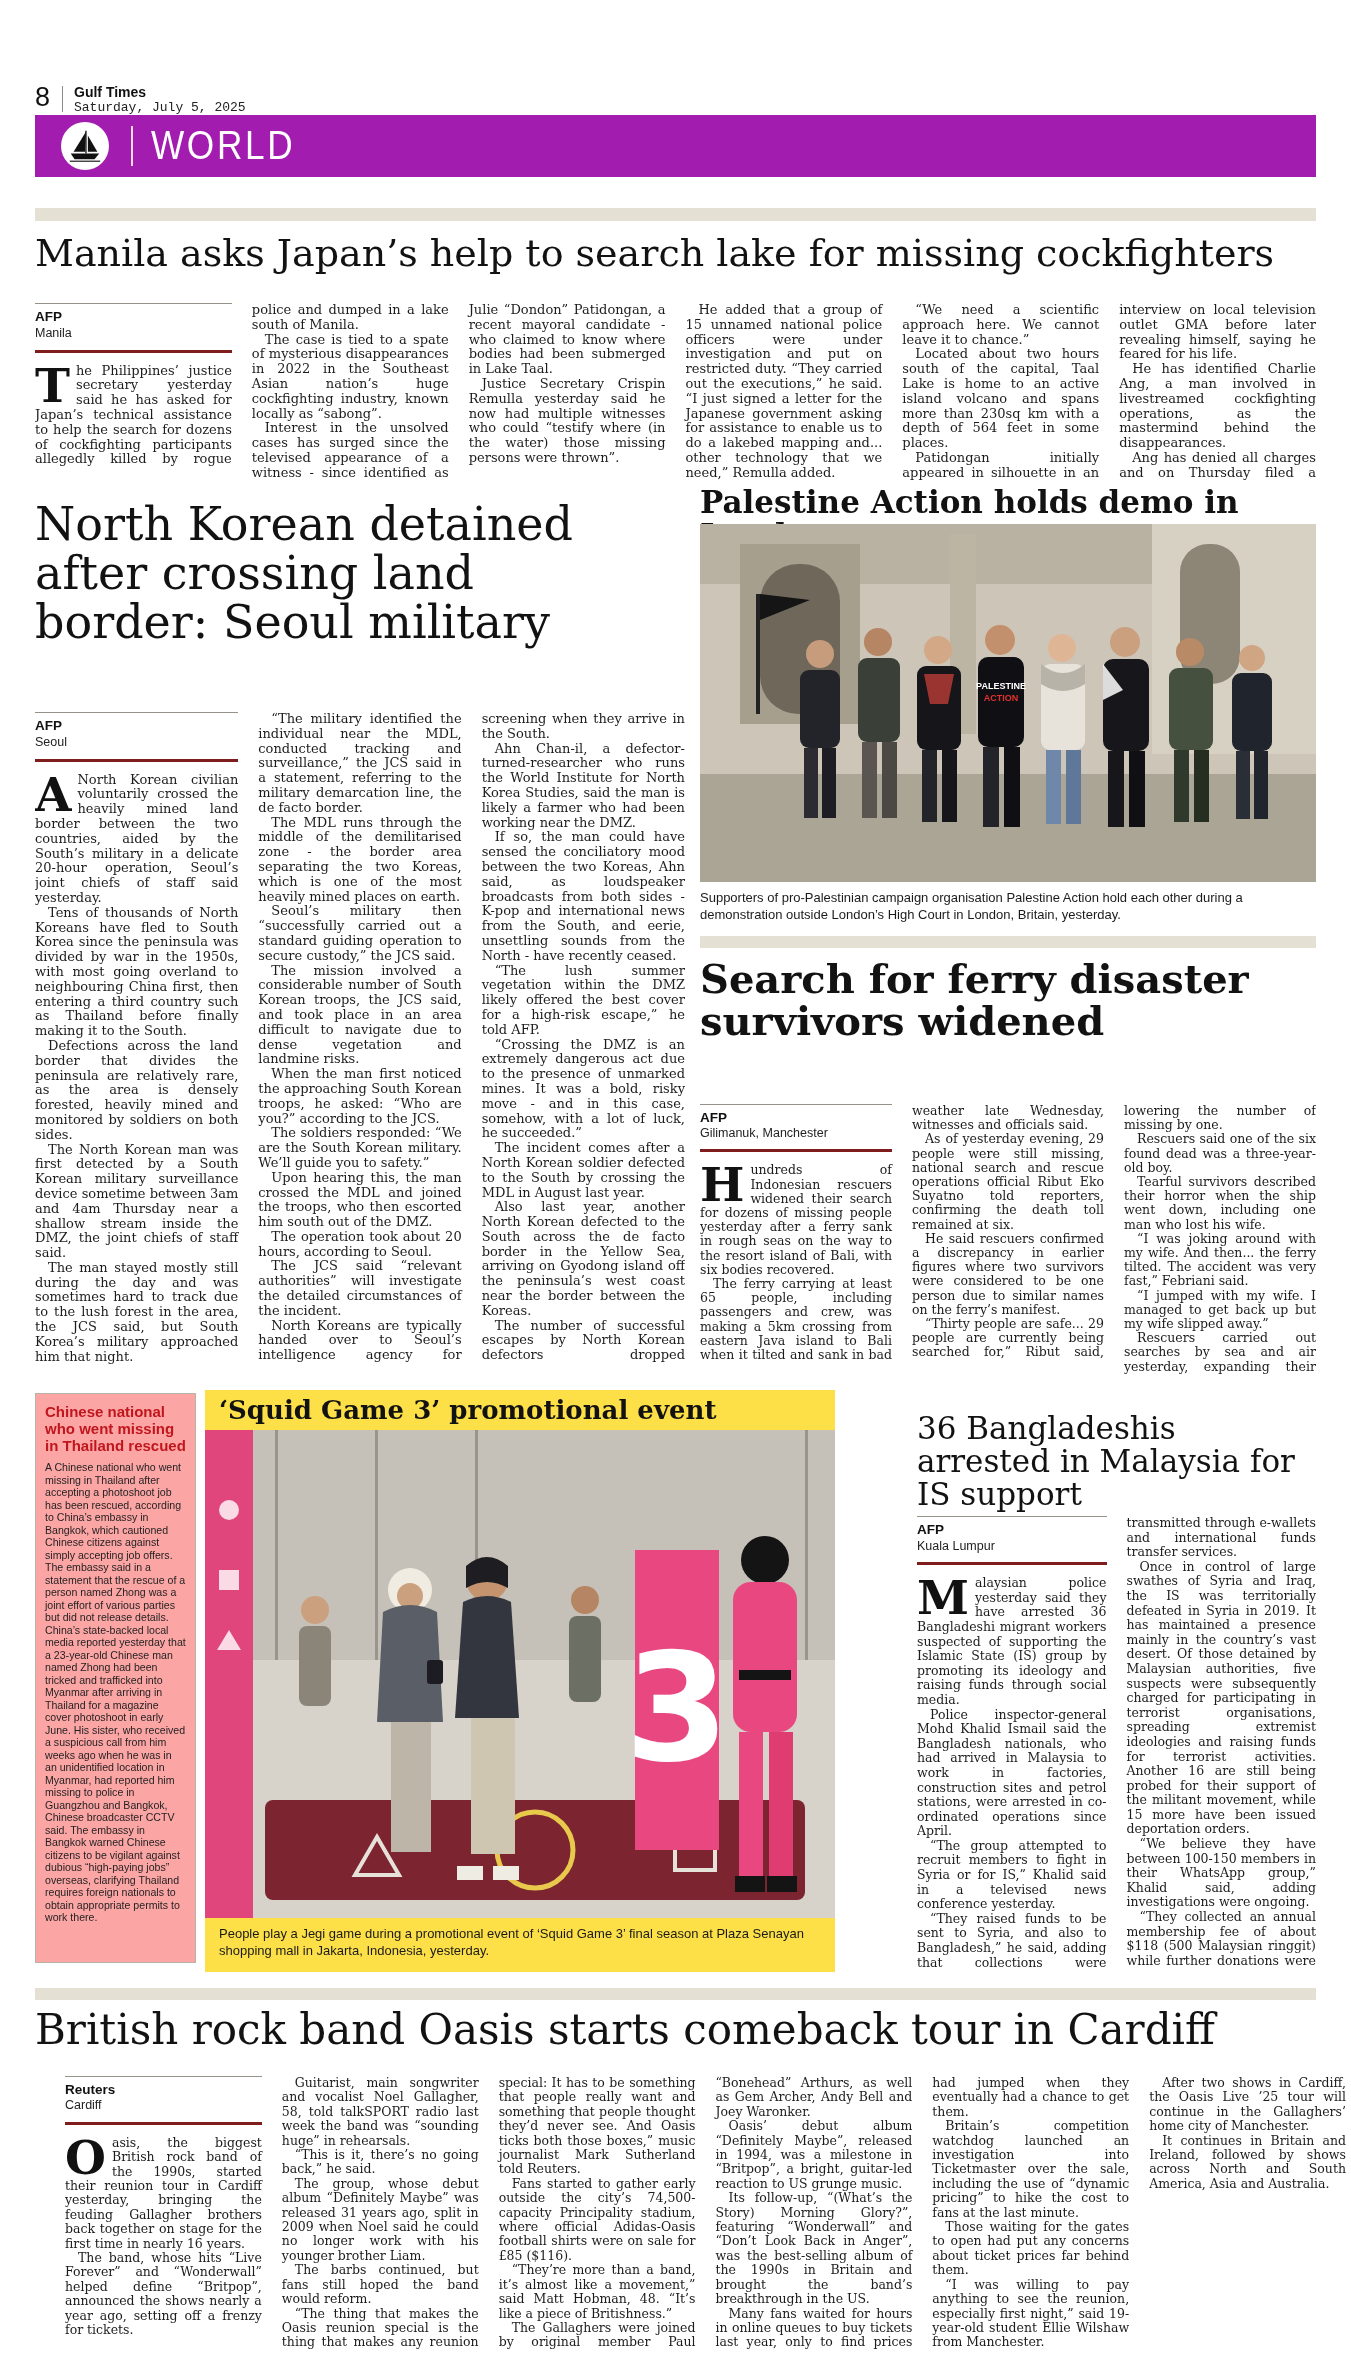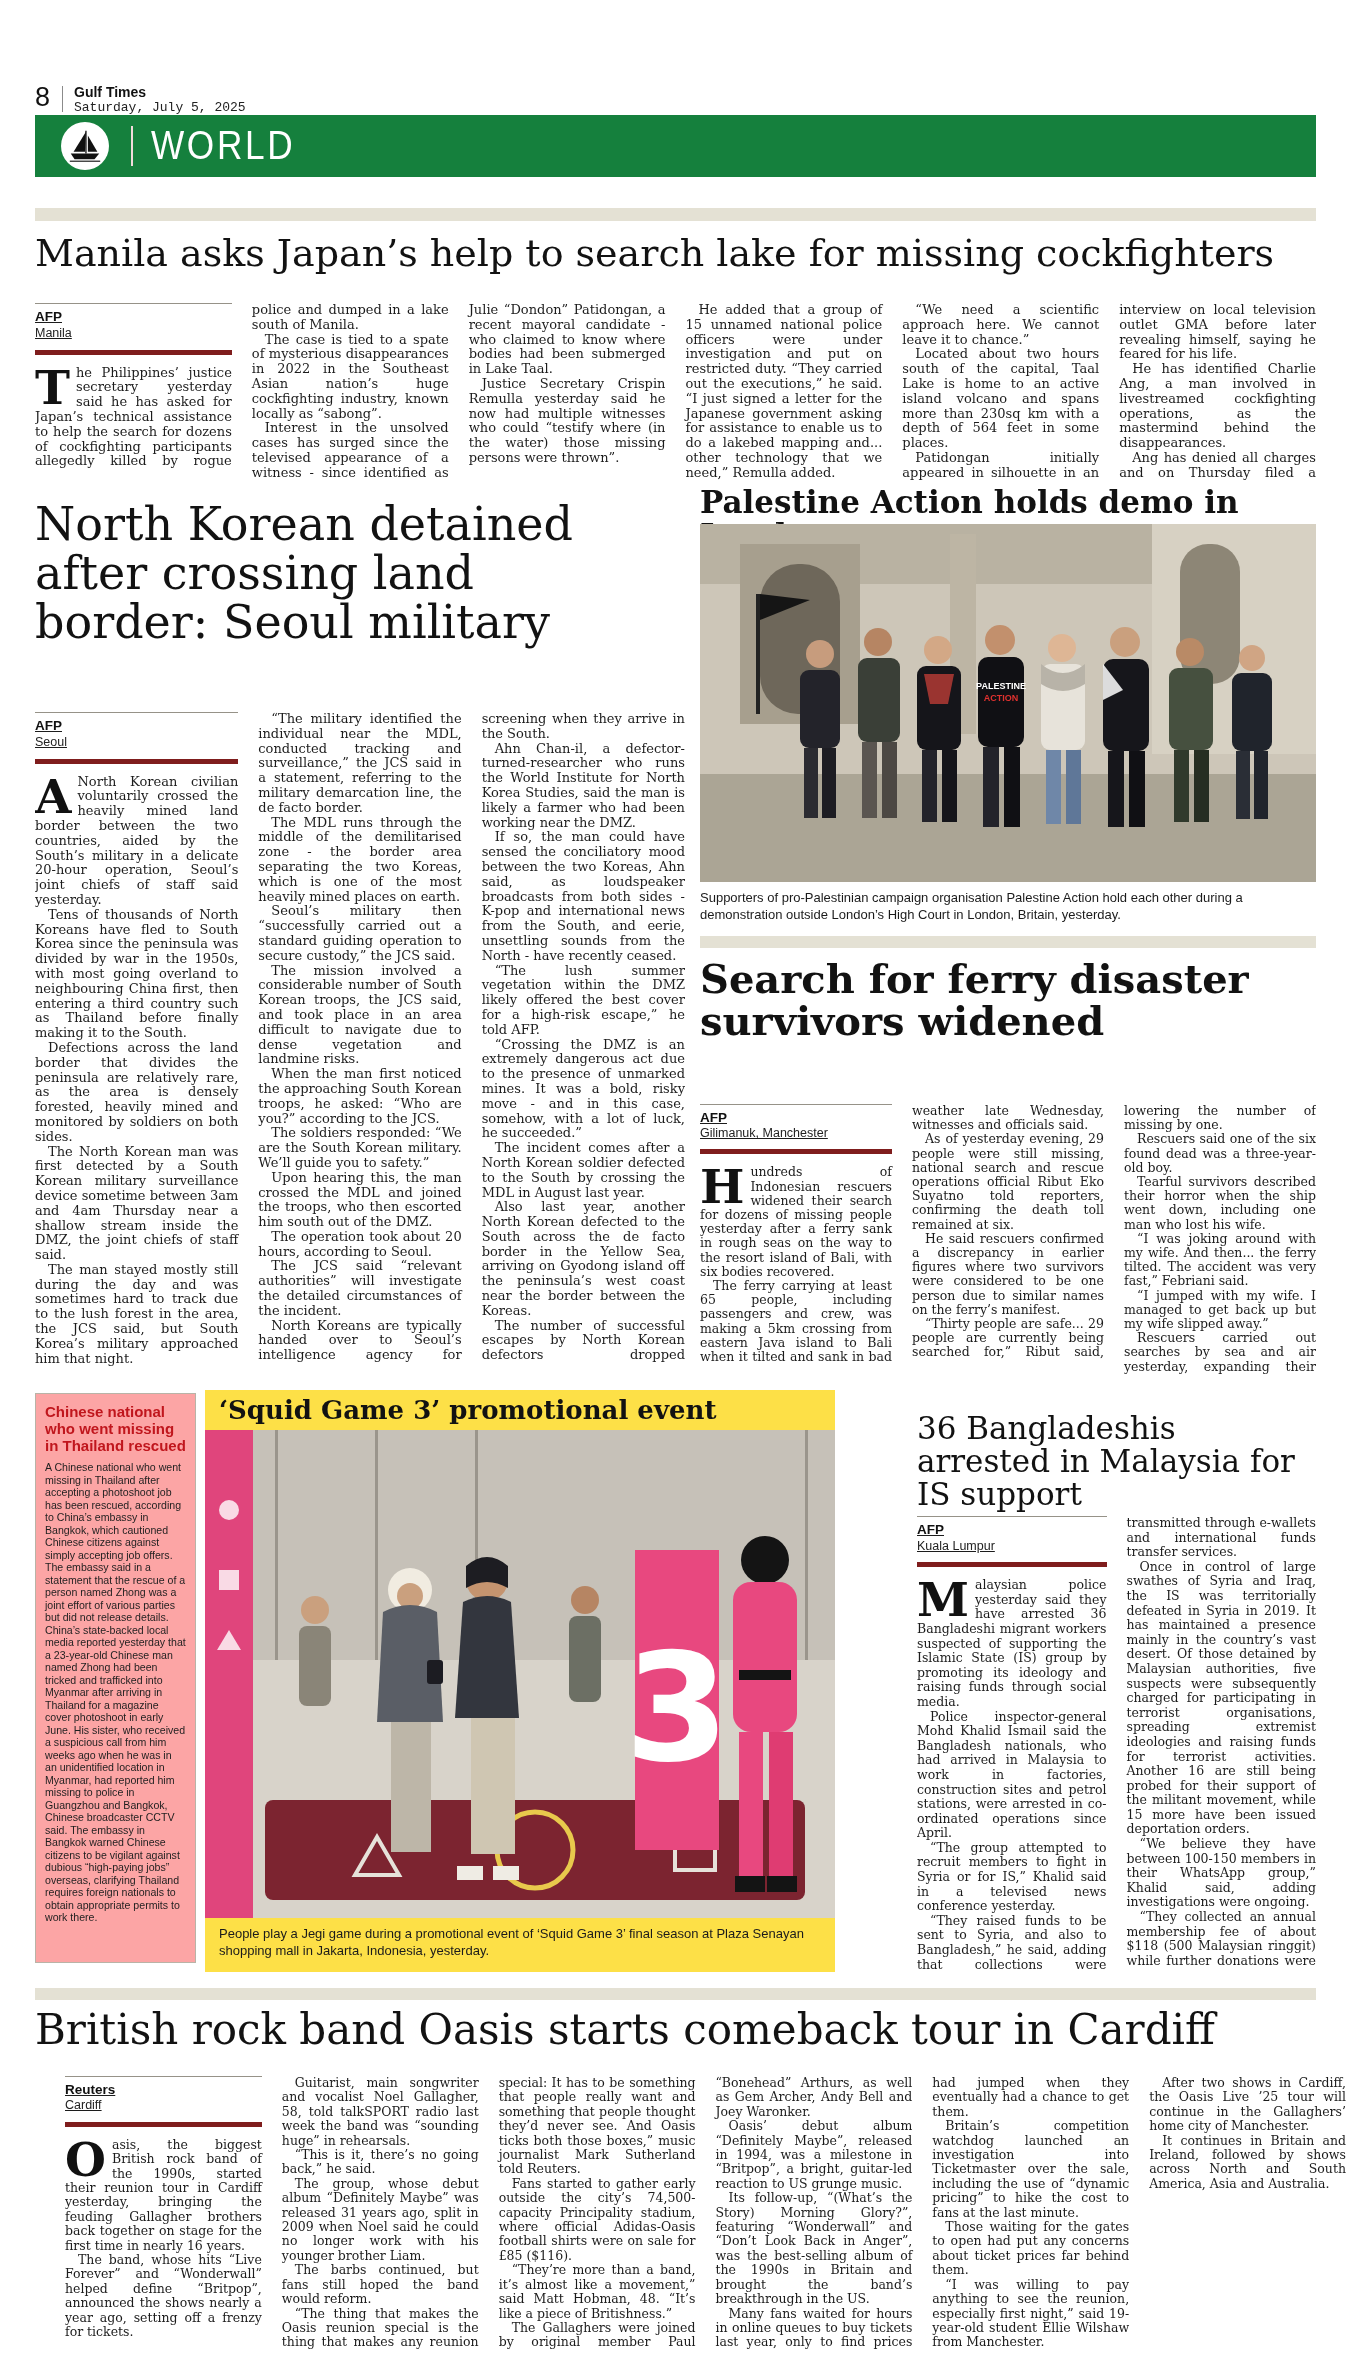--- a/index.html
+++ b/index.html
@@ -7,35 +7,35 @@
         font-family:"DejaVu Serif",serif;color:#1a1a1a;}
   
   .pg-num{position:absolute;left:35px;top:82px;font-family:"Liberation Sans",sans-serif;
           font-size:27px;font-weight:400;color:#111;}
   .hdr-rule{position:absolute;left:62px;top:86px;width:1px;height:26px;background:#8b8b8b;}
   .hdr-paper{position:absolute;left:74px;top:84px;font-family:"Liberation Sans",sans-serif;
              font-size:14px;font-weight:bold;color:#111;}
   .hdr-date{position:absolute;left:74px;top:100px;font-family:Liberation Mono, monospace;
             font-size:13px;color:#222;}
   
-  .banner{position:absolute;left:35px;top:115px;width:1281px;height:62px;background:#15803d;}
+  .banner{position:absolute;left:35px;top:115px;width:1281px;height:62px;background:#a21caf;}
   .banner .logo{position:absolute;left:26px;top:7px;width:48px;height:48px;background:#ffffff;
                 border-radius:50%;display:flex;align-items:center;justify-content:center;}
   .banner .vbar{position:absolute;left:96px;top:11px;width:2px;height:40px;background:#f2dcdc;}
   .banner .world{position:absolute;left:116px;top:8px;color:#ffffff;
                  font-family:"Liberation Sans",sans-serif;font-size:40px;font-weight:400;
                  letter-spacing:3px;transform:scaleX(.88);transform-origin:left;}
   
   .strip{position:absolute;background:#e4e1d4;}
   
   .h-serif{font-family:"DejaVu Serif",serif;font-weight:400;color:#121212;line-height:1.06;}
   .h-bold{font-family:"DejaVu Serif",serif;font-weight:700;color:#121212;line-height:1.06;}
   
-  .byline{border-top:1px solid #969288;border-bottom:5px solid #7f1d1d;padding:6px 0 9px;
-          margin-bottom:11px;font-family:"Liberation Sans",sans-serif;break-inside:avoid;text-decoration:underline;}
+  .byline{border-top:1px solid #969288;border-bottom:3px solid #7f1d1d;padding:6px 0 9px;
+          margin-bottom:11px;font-family:"Liberation Sans",sans-serif;break-inside:avoid;}
   .byline .agency{font-weight:bold;font-size:13.5px;color:#111;}
   .byline .place{font-size:12.5px;color:#222;margin-top:1px;}
   
   .cols{column-gap:20px;column-fill:auto;overflow:hidden;text-align:justify;
         font-family:"DejaVu Serif",serif;color:#1c1c1c;hyphens:auto;overflow-wrap:break-word;}
   .cols p{margin:0;text-indent:13px;}
   .cols p:first-of-type{text-indent:0;}
   .drop p:first-of-type::first-letter{float:left;font-family:"DejaVu Serif",serif;font-weight:700;
         font-size:47px;line-height:37px;padding:3px 6px 0 0;color:#111;}
   .c6{column-count:6;font-size:13px;line-height:14.8px;}

